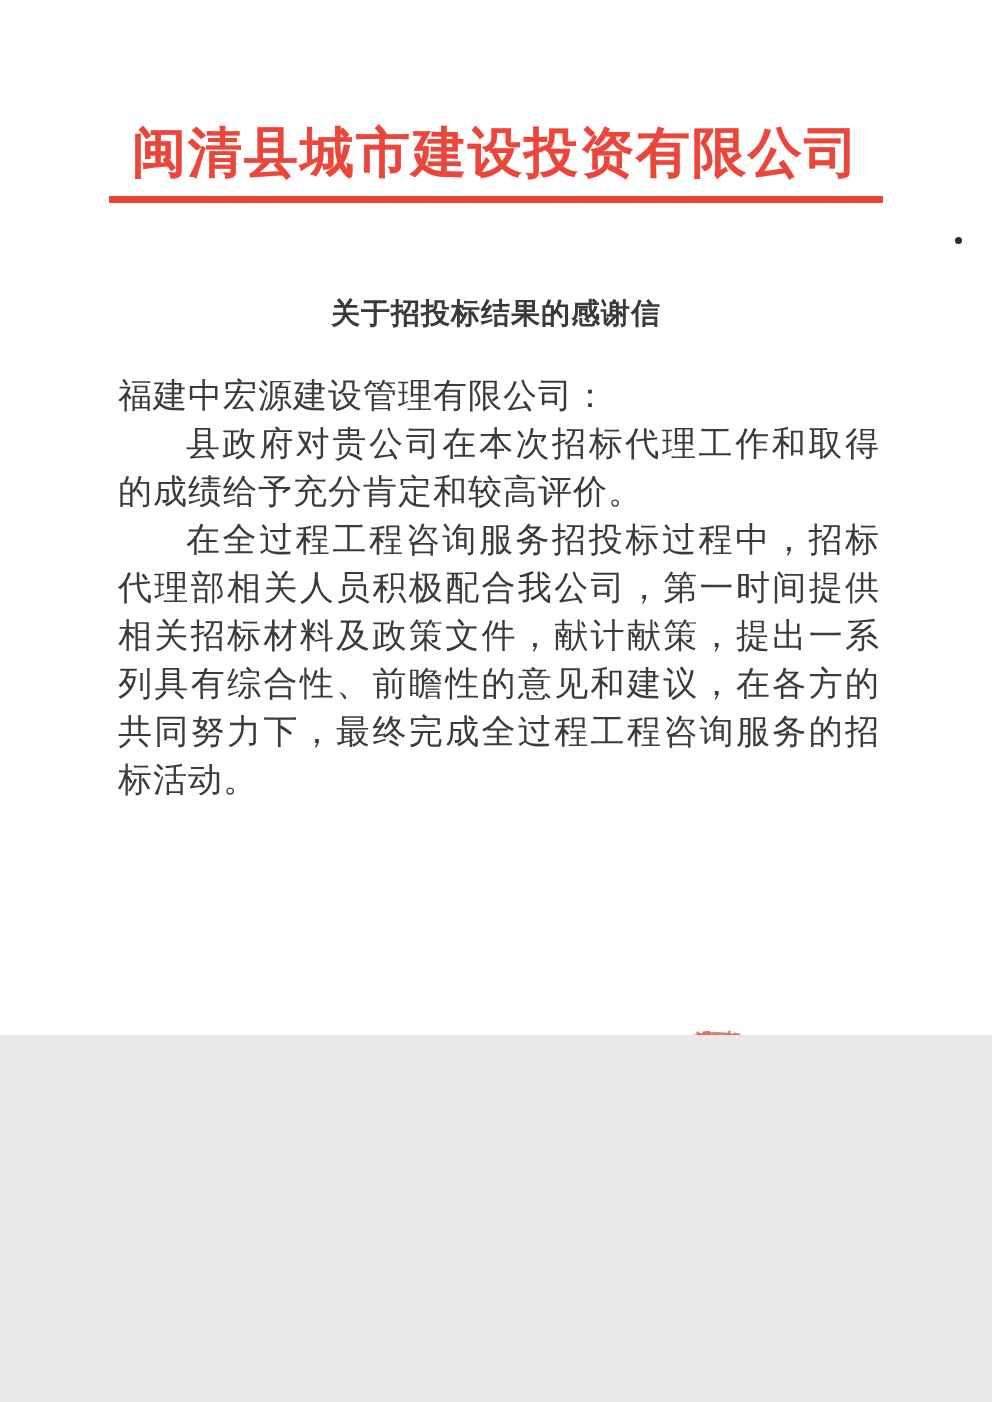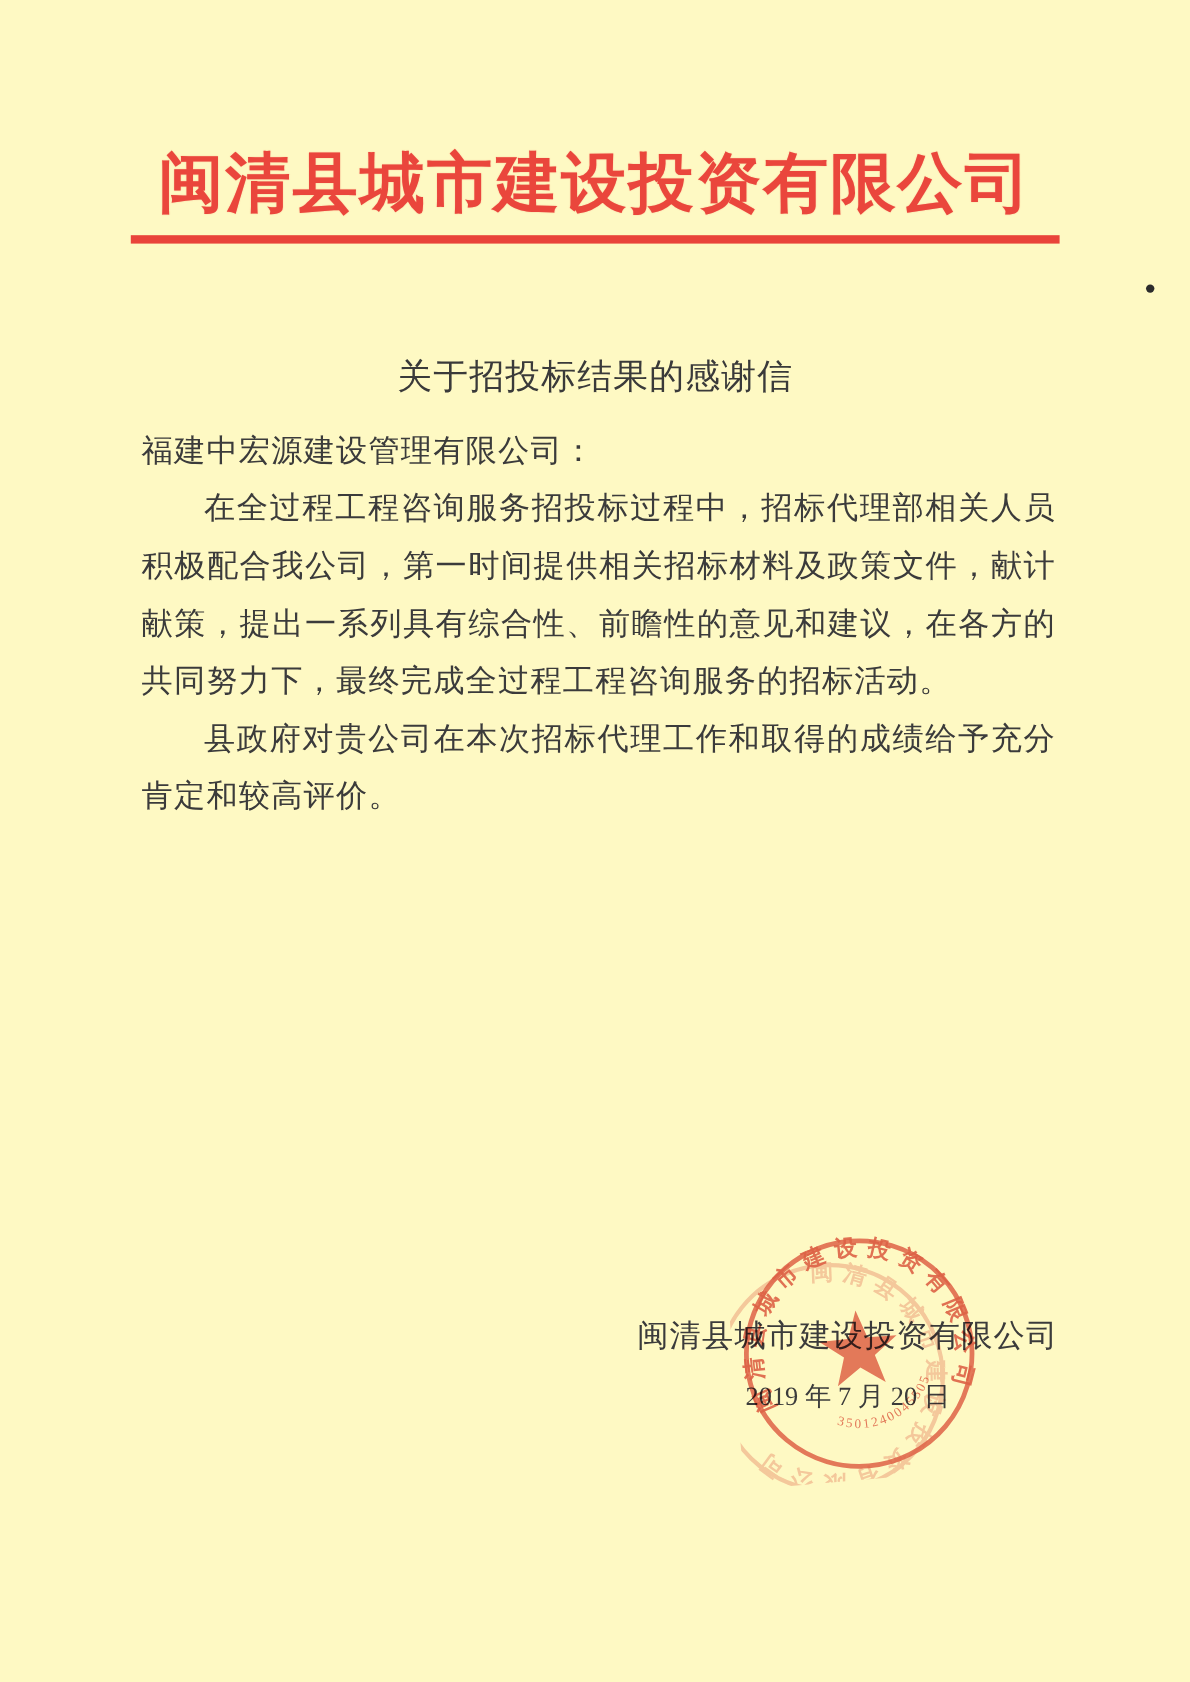--- a/index.html
+++ b/index.html
@@ -1,21 +1,21 @@
 <!DOCTYPE html>
 <html><head>
 <meta charset="utf-8">
 <style>
   html, body { margin: 0; padding: 0; background: #e9e9e9; }
   .page {
     position: relative;
     width: 992px;
-    height: 1402px;
+    height: 1035px;
     margin: 0 auto;
-    background: #fef9c3;
+    background: #ffffff;
     overflow: hidden;
     font-family: "Liberation Serif", "DejaVu Serif", serif;
     color: #3c3c3c;
   }
 
   
   .letterhead {
     position: absolute;
     left: 0; right: 0; top: 122px;
     text-align: center;
@@ -34,32 +34,32 @@
     height: 7px;
     background: #e9443a;
   }
 
   
   .doc-title {
     position: absolute;
     left: 0; right: 0; top: 294px;
     text-align: center;
     font-family: "Liberation Sans", "DejaVu Sans", sans-serif;
-    font-weight: normal;
+    font-weight: bold;
     font-size: 29px;
     letter-spacing: 1px;
     color: #3a3a3a;
   }
 
   
   .letter-body {
     position: absolute;
-    left: 118px; top: 352px;
+    left: 118px; top: 372px;
     width: 762px;
-    font-size: 26px;
+    font-size: 34px;
     line-height: 48px;
     letter-spacing: 1px;
     text-align: justify;
     color: #3b3b3b;
   }
   .letter-body p { margin: 0; text-indent: 2em; }
   .letter-body p.salutation { text-indent: 0; }
 
   
   .signature {
@@ -113,22 +113,22 @@
 
   <div class="letterhead">
     <div class="company">闽清县城市建设投资有限公司</div>
     <div class="rule"></div>
   </div>
 
   <div class="doc-title">关于招投标结果的感谢信</div>
 
   <div class="letter-body">
     <p class="salutation">福建中宏源建设管理有限公司：</p>
+    <p>县政府对贵公司在本次招标代理工作和取得的成绩给予充分肯定和较高评价。</p>
     <p>在全过程工程咨询服务招投标过程中，招标代理部相关人员积极配合我公司，第一时间提供相关招标材料及政策文件，献计献策，提出一系列具有综合性、前瞻性的意见和建议，在各方的共同努力下，最终完成全过程工程咨询服务的招标活动。</p>
-    <p>县政府对贵公司在本次招标代理工作和取得的成绩给予充分肯定和较高评价。</p>
   </div>
 
   <div class="signature">
     <div class="sig-company">闽清县城市建设投资有限公司</div>
     <div class="sig-date">2019 年 7 月 20 日</div>
   </div>
 
   <div class="seal">
     <svg viewBox="0 0 210 210" xmlns="http://www.w3.org/2000/svg">
       <defs>

